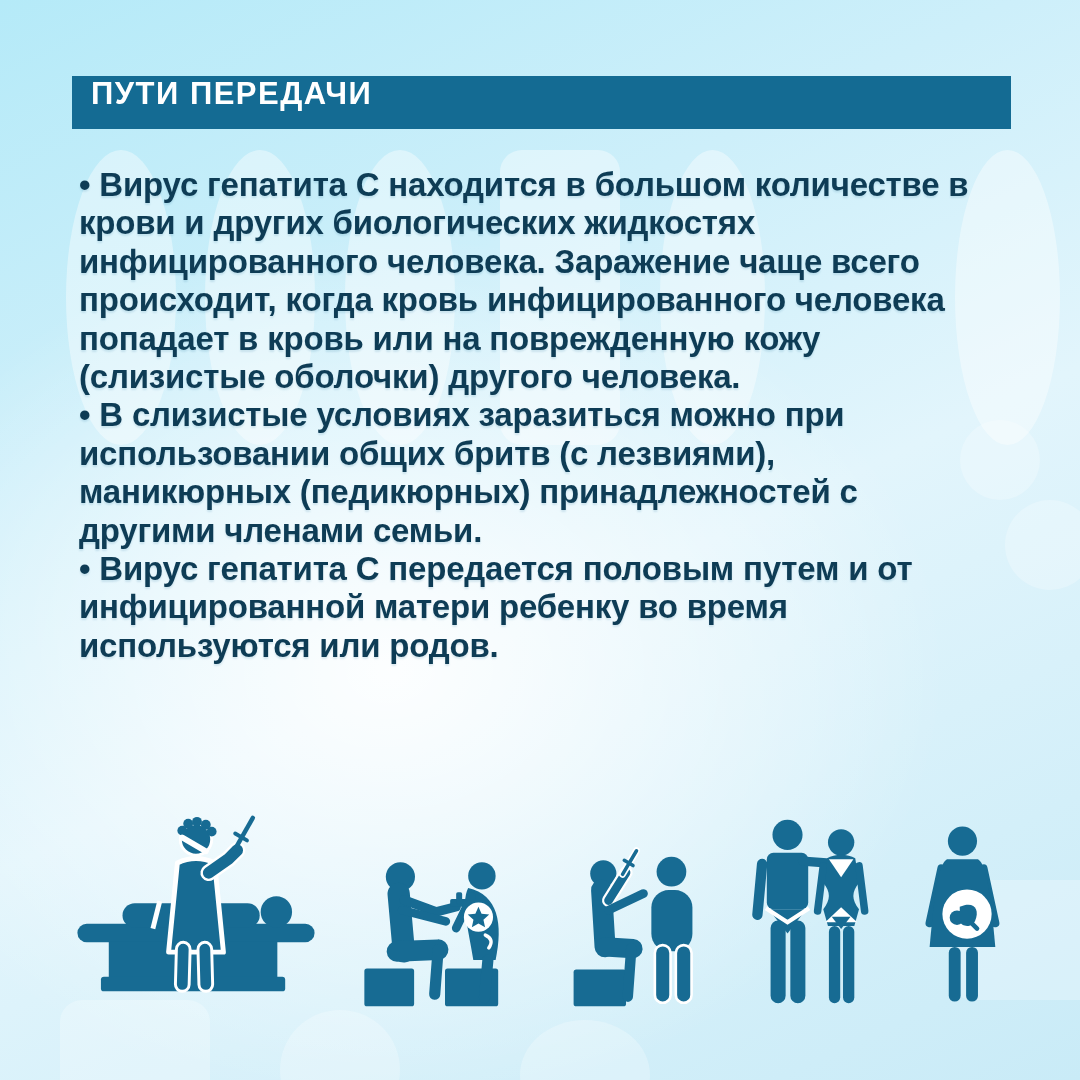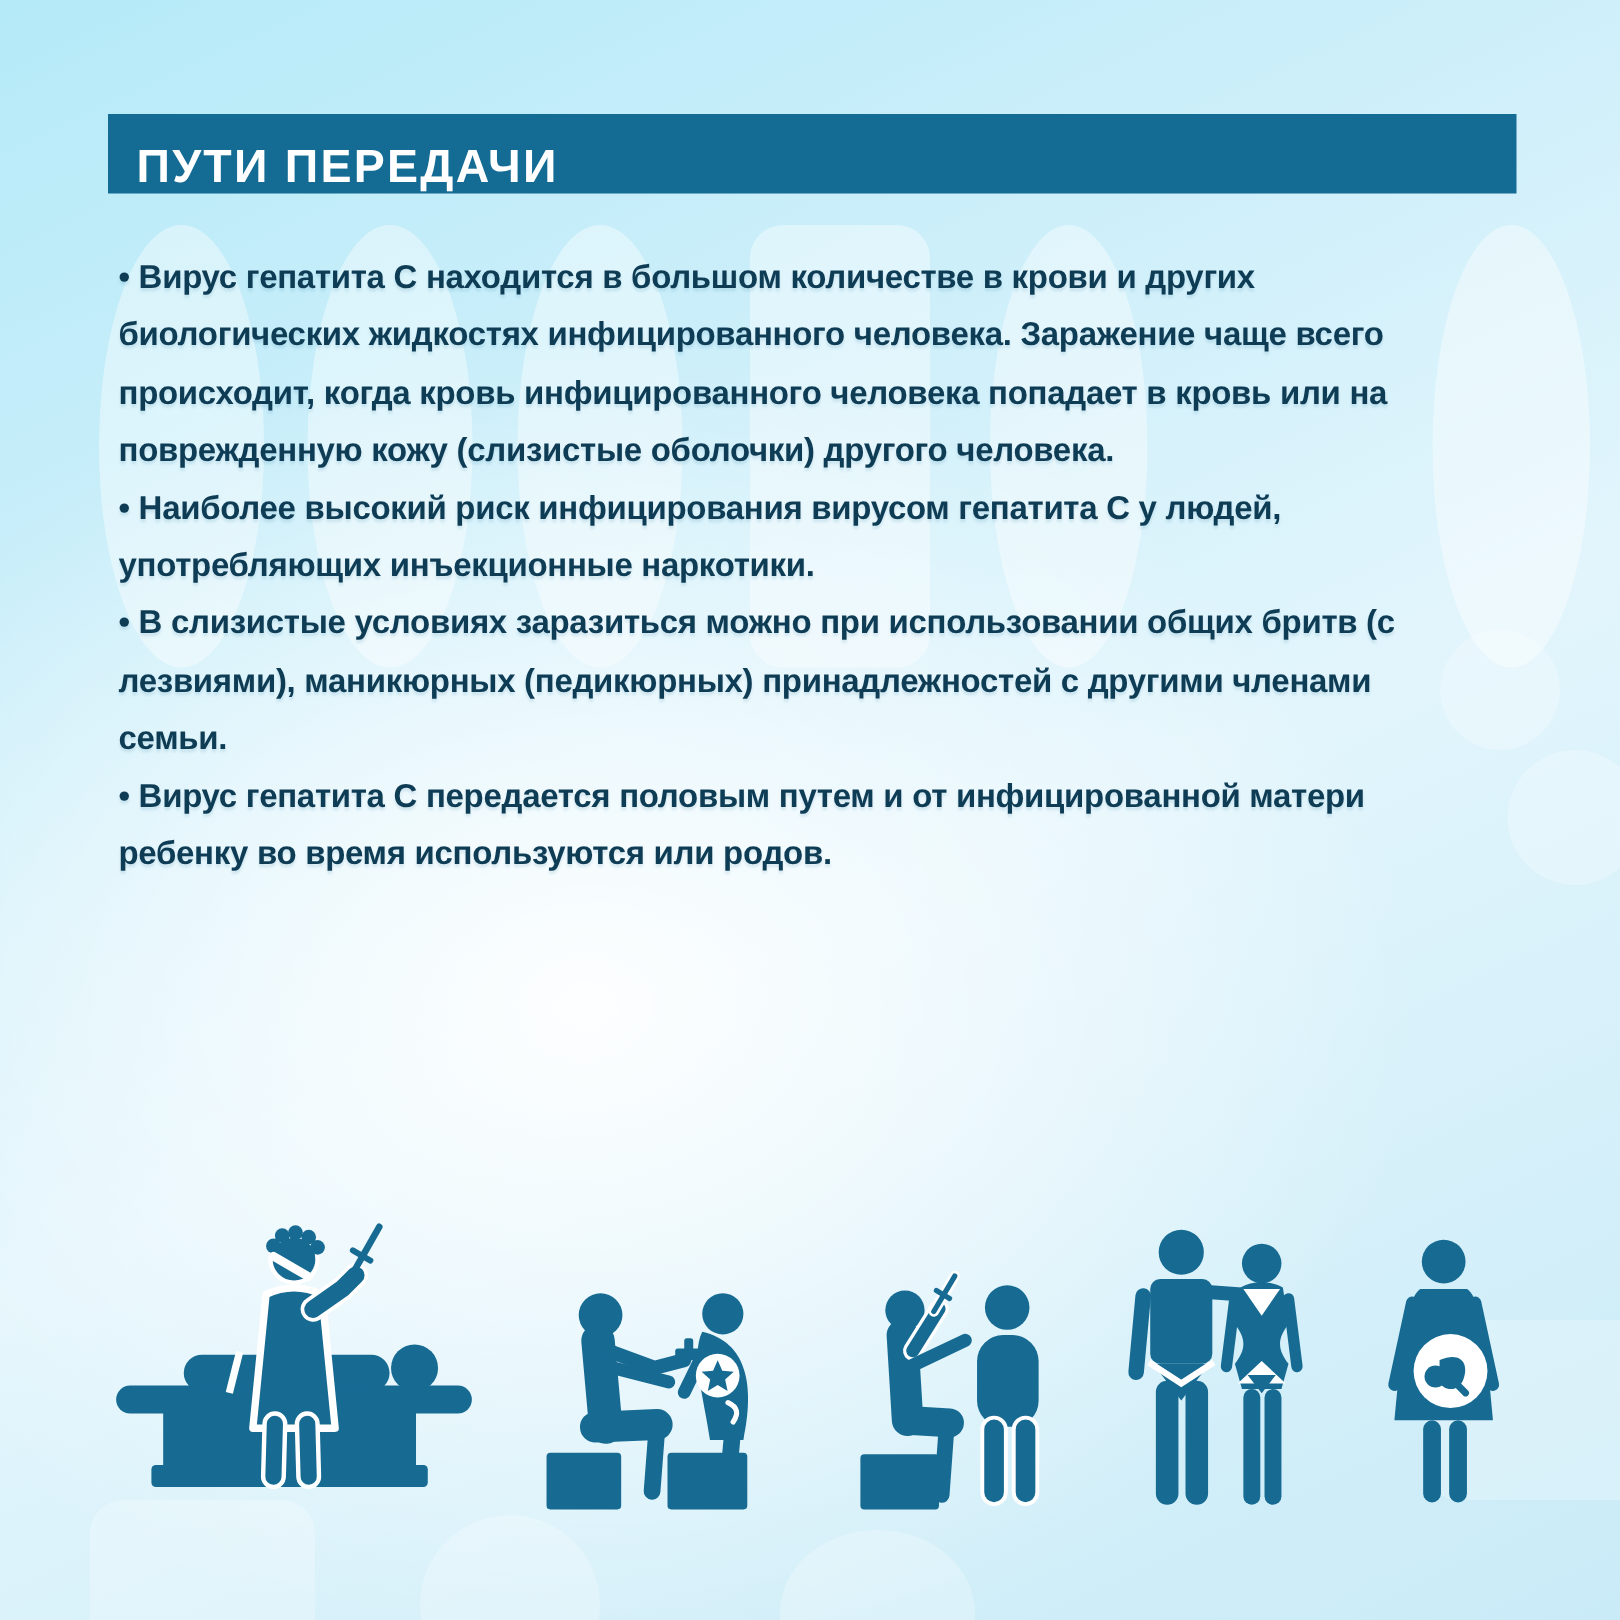--- a/index.html
+++ b/index.html
@@ -20,33 +20,33 @@
   }
   
   .wm{position:absolute;background:rgba(255,255,255,0.40);}
   .wm.ellipse{border-radius:50%;}
   .wm.rrect{border-radius:22px;}
   .wm.dim{background:rgba(255,255,255,0.25);}
   
   .header-bar{
     position:absolute;left:72px;top:76px;width:939px;height:53px;
     background:var(--header-bg);
-    display:flex;align-items:flex-end;box-sizing:border-box;padding-left:19px;
+    display:flex;align-items:flex-start;box-sizing:border-box;padding-left:19px;
   }
   .header-title{
     color:#ffffff;font-size:31px;font-weight:700;letter-spacing:1.5px;
     white-space:nowrap;
   }
   
   .content{
     position:absolute;left:79px;top:166px;width:910px;
   }
   .content p{
     margin:0;color:var(--text);
-    font-size:22px;line-height:38.4px;font-weight:600;letter-spacing:-0.2px;
+    font-size:33px;line-height:38.4px;font-weight:600;letter-spacing:-0.2px;
     text-shadow:0 2px 2px rgba(23,107,147,0.14);
   }
   
   .icons-row{
     position:absolute;left:72px;right:70px;bottom:72px;height:205px;
     display:flex;align-items:flex-end;justify-content:space-between;
   }
   .pictogram{display:block;}
   .ink{fill:var(--pict);}
   .wink{fill:#ffffff;}
@@ -72,21 +72,20 @@
     <div class="wm ellipse dim" style="left:280px;top:1010px;width:120px;height:120px;"></div>
     <div class="wm ellipse dim" style="left:520px;top:1020px;width:130px;height:110px;"></div>
   </div>
 
   <div class="header-bar">
     <span class="header-title">ПУТИ ПЕРЕДАЧИ</span>
   </div>
 
   <div class="content">
     <p>• Вирус гепатита С находится в большом количестве в крови и других биологических жидкостях инфицированного человека. Заражение чаще всего происходит, когда кровь инфицированного человека попадает в кровь или на поврежденную кожу (слизистые оболочки) другого человека.</p>
-    <p>• Наиболее высокий риск инфицирования вирусом гепатита С у людей, употребляющих инъекционные наркотики.</p>
     <p>• В слизистые условиях заразиться можно при использовании общих бритв (с лезвиями), маникюрных (педикюрных) принадлежностей с другими членами семьи.</p>
     <p>• Вирус гепатита С передается половым путем и от инфицированной матери ребенку во время используются или родов.</p>
   </div>
 
   <div class="icons-row">
 
     <svg class="pictogram" width="248" height="196" viewBox="0 0 250 200">
 
       <rect class="ink" x="4" y="114" width="242" height="19" rx="9.5"></rect>
       <rect class="ink" x="36" y="132" width="172" height="38"></rect>

